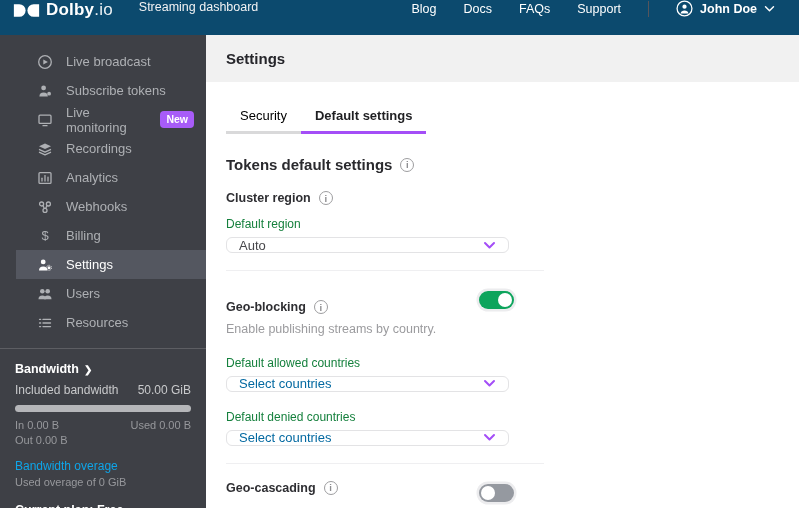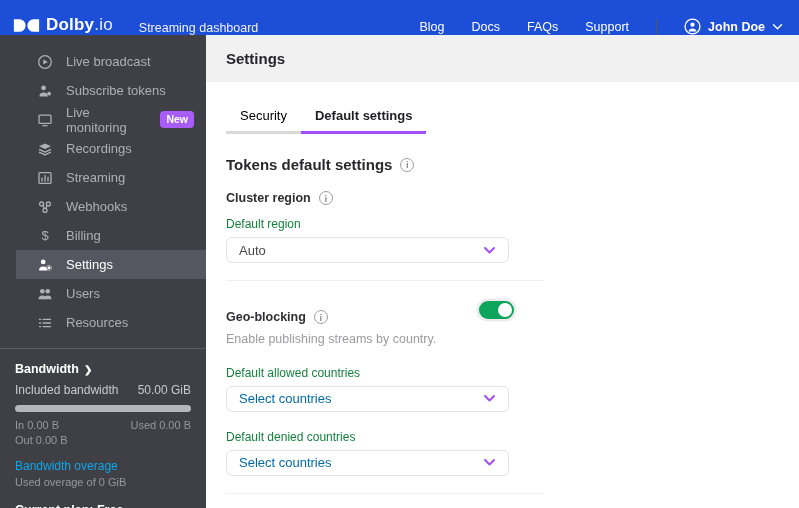--- a/index.html
+++ b/index.html
@@ -2,21 +2,21 @@
 <html><head>
 <meta charset="utf-8">
 <style>
   * { margin:0; padding:0; box-sizing:border-box; }
   html,body { width:799px; height:508px; overflow:hidden; background:#fff;
     font-family:"Liberation Sans", sans-serif; }
   .app { position:relative; width:799px; height:508px; }
 
   
   .topbar { position:absolute; top:0; left:0; width:799px; height:35px;
-    background:#1d4ed8; display:flex; align-items:flex-end; padding:0 16px 0 13px; color:#fff; }
+    background:#0c4a6e; display:flex; align-items:flex-start; padding:0 24px 0 13px; color:#fff; }
   .brand { display:flex; align-items:center; gap:6px; cursor:pointer; }
   .brand-text { font-size:17px; letter-spacing:.2px; }
   .brand-text b { font-weight:700; }
   .brand-text span.suffix { font-weight:400; opacity:.92; }
   .product-name { font-size:12.5px; margin-left:26px; color:#f2f2f3; }
   .top-right { margin-left:auto; display:flex; align-items:center; gap:27px; }
   .top-link { font-size:12.5px; color:#fff; cursor:pointer; }
   .top-divider { width:1px; height:16px; background:#55555c; }
   .user-menu { display:flex; align-items:center; gap:7px; cursor:pointer; }
   .user-name { font-size:12.5px; font-weight:700; }
@@ -58,21 +58,21 @@
     border-bottom:3px solid #d9d9da; cursor:pointer; }
   .tab.active { color:#1f1f22; font-weight:600; border-bottom-color:#a44ef7; }
   .section-title { margin-top:22px; font-size:15px; font-weight:700; color:#2a2a2e;
     display:flex; align-items:center; gap:8px; }
   .info { width:14px; height:14px; border:1px solid #9d9d9f; border-radius:50%;
     color:#8d8d90; font-size:9.5px; display:inline-flex; align-items:center;
     justify-content:center; flex:none; cursor:pointer; }
   .field-title { font-size:12.5px; font-weight:700; color:#2e2e32; display:flex;
     align-items:center; gap:8px; margin-top:18px; }
   .field-label { font-size:12px; color:#15803d; margin-top:12px; }
-  .select { width:283px; height:26px; border:1px solid #e3e3e5; border-radius:6px;
+  .select { width:283px; height:16px; border:1px solid #e3e3e5; border-radius:6px;
     display:flex; align-items:center; justify-content:space-between;
     padding:0 12px; margin-top:6px; font-size:13px; color:#47474b; cursor:pointer;
     background:#fff; }
   .select .ph { color:#0369a1; }
   .divider { width:318px; height:1px; background:#efeff1; margin:17px 0 0; }
   .geo-head { display:flex; align-items:flex-start; justify-content:space-between;
     width:288px; margin-top:17px; }
   .geo-desc { font-size:12.5px; color:#9b9b9e; margin-top:7px; width:250px;
     line-height:1.35; }
   .toggle { width:35px; height:18px; border-radius:10px; position:relative;
@@ -167,21 +167,21 @@
 
       <div class="side-item">
         <span class="sicon">
           <svg class="ic" width="16" height="16" viewBox="0 0 16 16" fill="none" stroke="currentColor" stroke-width="1.3" stroke-linecap="round">
             <rect x="2" y="2.6" width="12" height="10.8" rx="1"></rect>
             <path d="M5 11 V8.2"></path>
               <path d="M8 11 V5.6"></path>
               <path d="M11 11 V7.1"></path>
           </svg>
           </span>
-        <span>Streaming</span>
+        <span>Analytics</span>
       </div>
 
       <div class="side-item">
         <span class="sicon">
           <svg class="ic" width="16" height="16" viewBox="0 0 16 16" fill="none" stroke="currentColor" stroke-width="1.3">
             <circle cx="4.6" cy="5" r="2"></circle>
               <circle cx="11.4" cy="5" r="2"></circle>
               <circle cx="8" cy="11.4" r="2"></circle>
             <path d="M6.1 6.7 L7.3 9.5"></path>
               <path d="M9.9 6.7 L8.7 9.5"></path>

